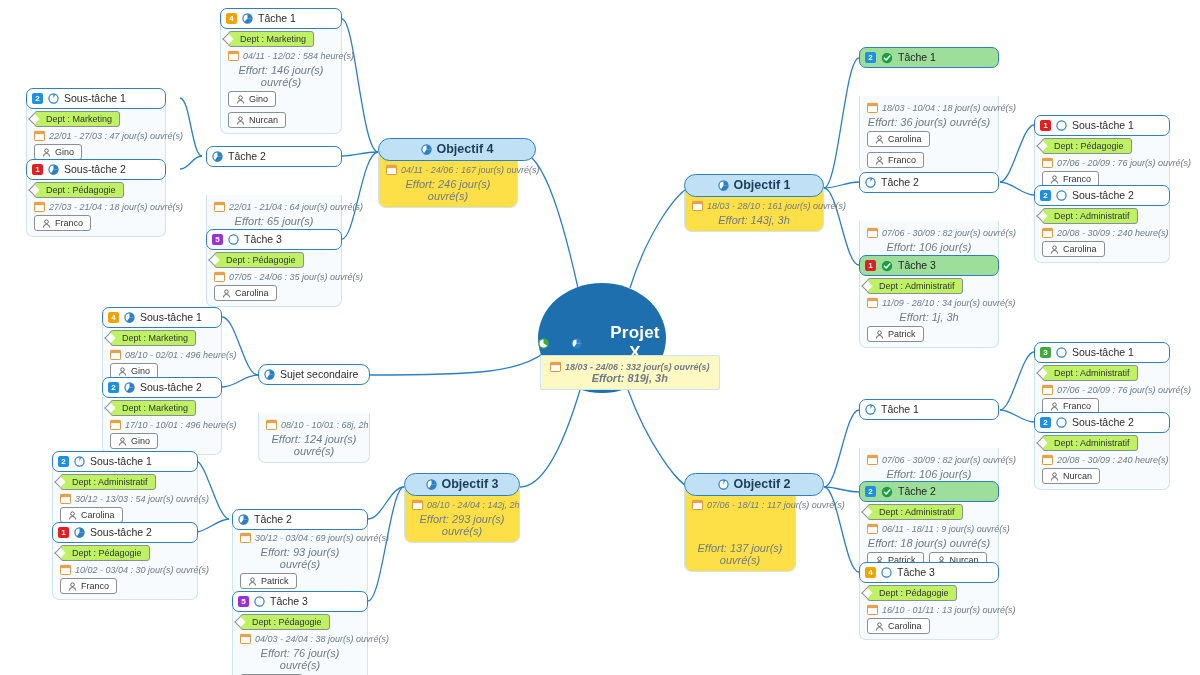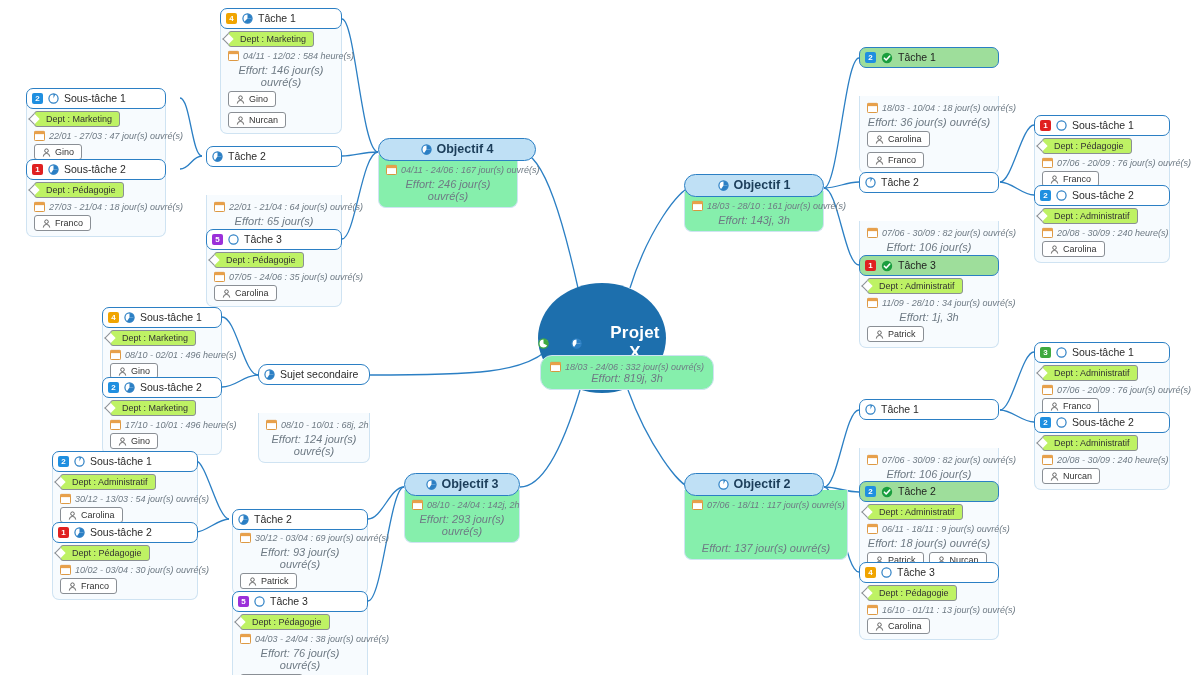--- a/index.html
+++ b/index.html
@@ -54,27 +54,27 @@
   .cal{width:11px;height:11px;flex:0 0 auto;}
   .person{width:9px;height:9px;flex:0 0 auto;}
 
   
   #center{position:absolute;left:538px;top:283px;width:128px;height:110px;
           border-radius:64px/55px;background:#1d6fad;z-index:4;}
   #center .clabel{position:absolute;left:0;right:0;top:40px;text-align:center;
           color:#fff;font-size:17px;font-weight:bold;letter-spacing:.2px;
           display:flex;align-items:center;justify-content:center;gap:22px;}
   #center-card{position:absolute;left:540px;top:355px;border:1px solid #cfe3f2;
-          border-radius:12px;background:#86efac;padding:5px 9px;z-index:5;}
+          border-radius:2px;background:#fef9c3;padding:5px 9px;z-index:5;font-weight:bold;}
 
   
   .obj .nbox{background:#bfe0f5;border:1.8px solid #2b7fc4;border-radius:16px;
         justify-content:center;padding:4px 16px;}
   .obj .nbox .ttl{font-size:12.5px;font-weight:bold;color:#1b3d59;}
-  .obj .detail{background:#86efac;border-radius:0 0 8px 8px;margin-top:-6px;
+  .obj .detail{background:#fde047;border-radius:0 0 8px 8px;margin-top:-6px;
         padding-top:9px;}
 
   
   .subj .nbox{border-radius:9px;}
 </style>
 </head>
 <body>
 
 <div id="canvas">
 
@@ -691,21 +691,21 @@
 </div>
 
 <div class="node obj" style="left:684px;top:473px;width:140px;">
   <div class="nbox">
     <svg class="pie" viewBox="0 0 12 12">
           <circle cx="6" cy="6" r="5" fill="#fff" stroke="#2b7fc4" stroke-width="1.3"></circle>
           <path d="M6 6 L6 1 A5 5 0 0 1 8 1.4 Z" fill="#2b7fc4"></path>
         </svg>
     <span class="ttl">Objectif 2</span>
   </div>
-  <div class="detail center" style="width:164px;gap:32px;">
+  <div class="detail center" style="width:112px;gap:32px;">
     <div class="row">
           <svg class="cal" viewBox="0 0 12 12">
             <rect x="0.5" y="1.5" width="11" height="10" rx="1" fill="#fff" stroke="#d98b2b"></rect>
             <rect x="0.5" y="1.5" width="11" height="3" fill="#e8a04a"></rect>
           </svg>
           <span class="dates">07/06 - 18/11 : 117 jour(s) ouvré(s)</span>
         </div>
     <div class="effort">Effort: 137 jour(s) ouvré(s)</div>
   </div>
 </div>

